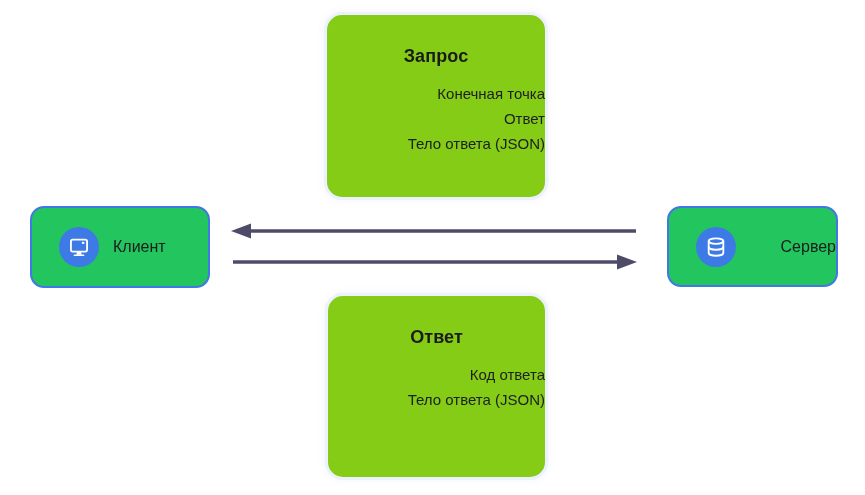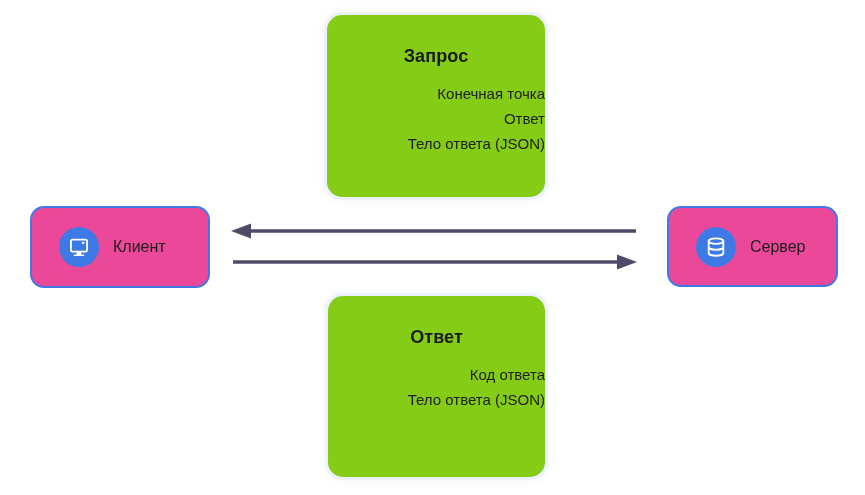--- a/index.html
+++ b/index.html
@@ -43,29 +43,29 @@
     font-size: 15px;
     line-height: 25px;
     color: #1e1e1e;
     text-align: right;
   }
 
   
   .node {
     position: absolute;
     box-sizing: border-box;
-    background: #ec4899;
+    background: #22c55e;
     border: 2px solid #4277e8;
     border-radius: 14px;
     display: flex;
     align-items: center;
     padding-left: 27px;
   }
   .node.client { left: 30px;  top: 206px; width: 180px; height: 82px; }
-  .node.server { left: 667px; top: 206px; width: 171px; height: 81px; }
+  .node.server { left: 667px; top: 206px; width: 171px; height: 81px; justify-content: space-between; }
 
   .icon-circle {
     width: 40px;
     height: 40px;
     border-radius: 50%;
     background: #3d7ae6;
     display: flex;
     align-items: center;
     justify-content: center;
     flex: 0 0 auto;

